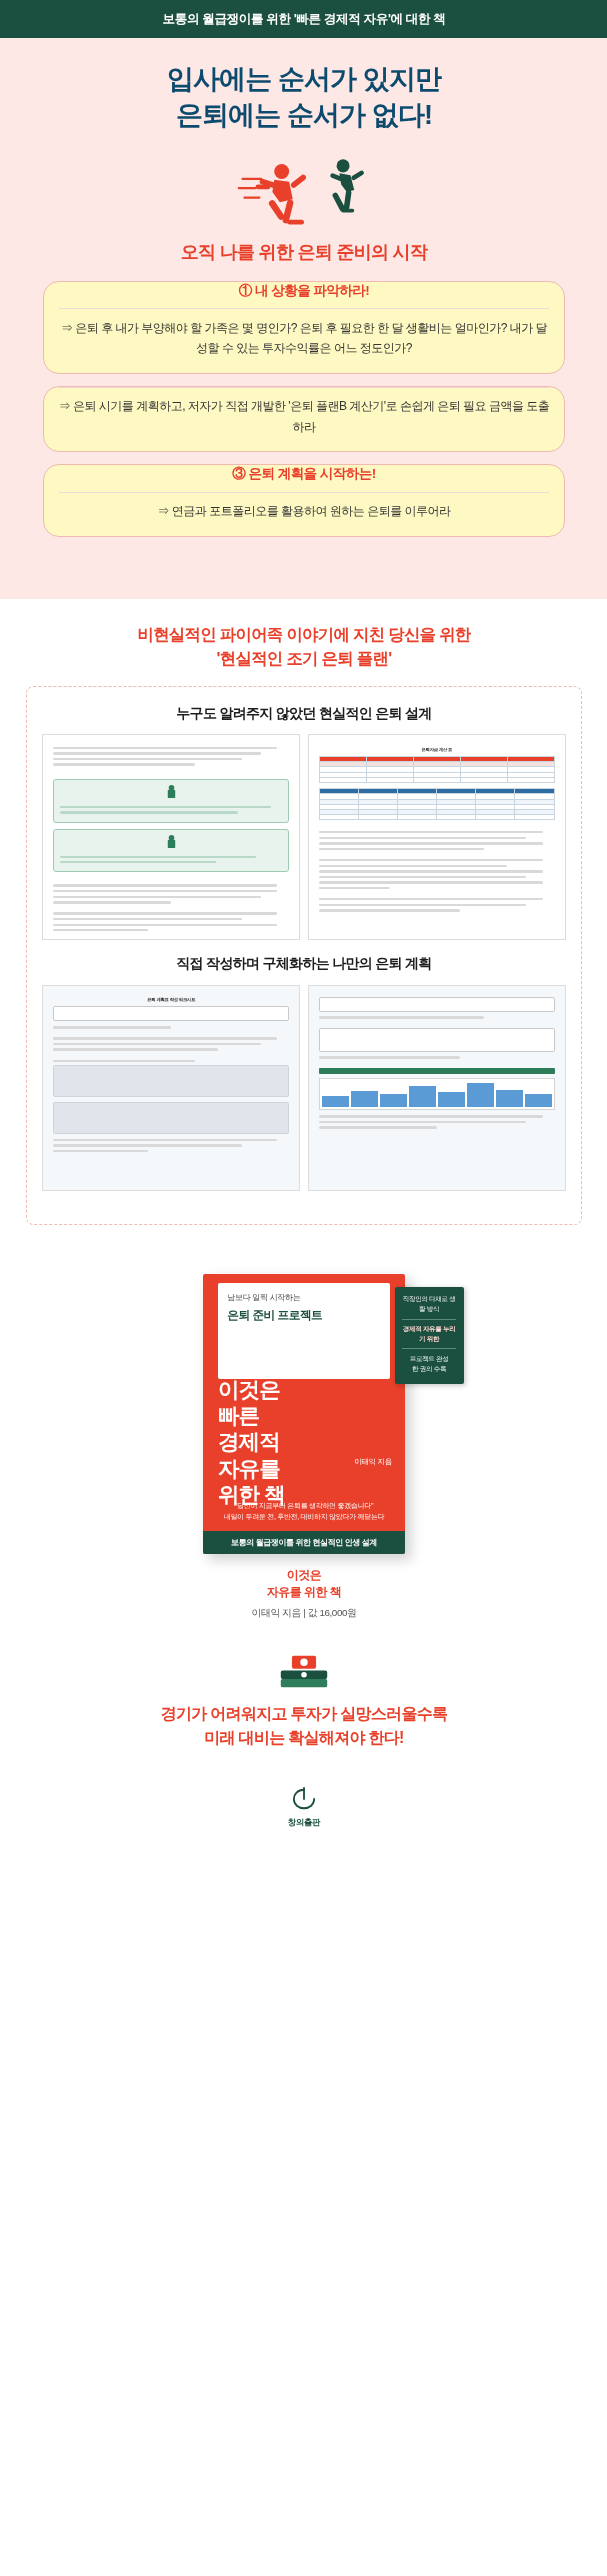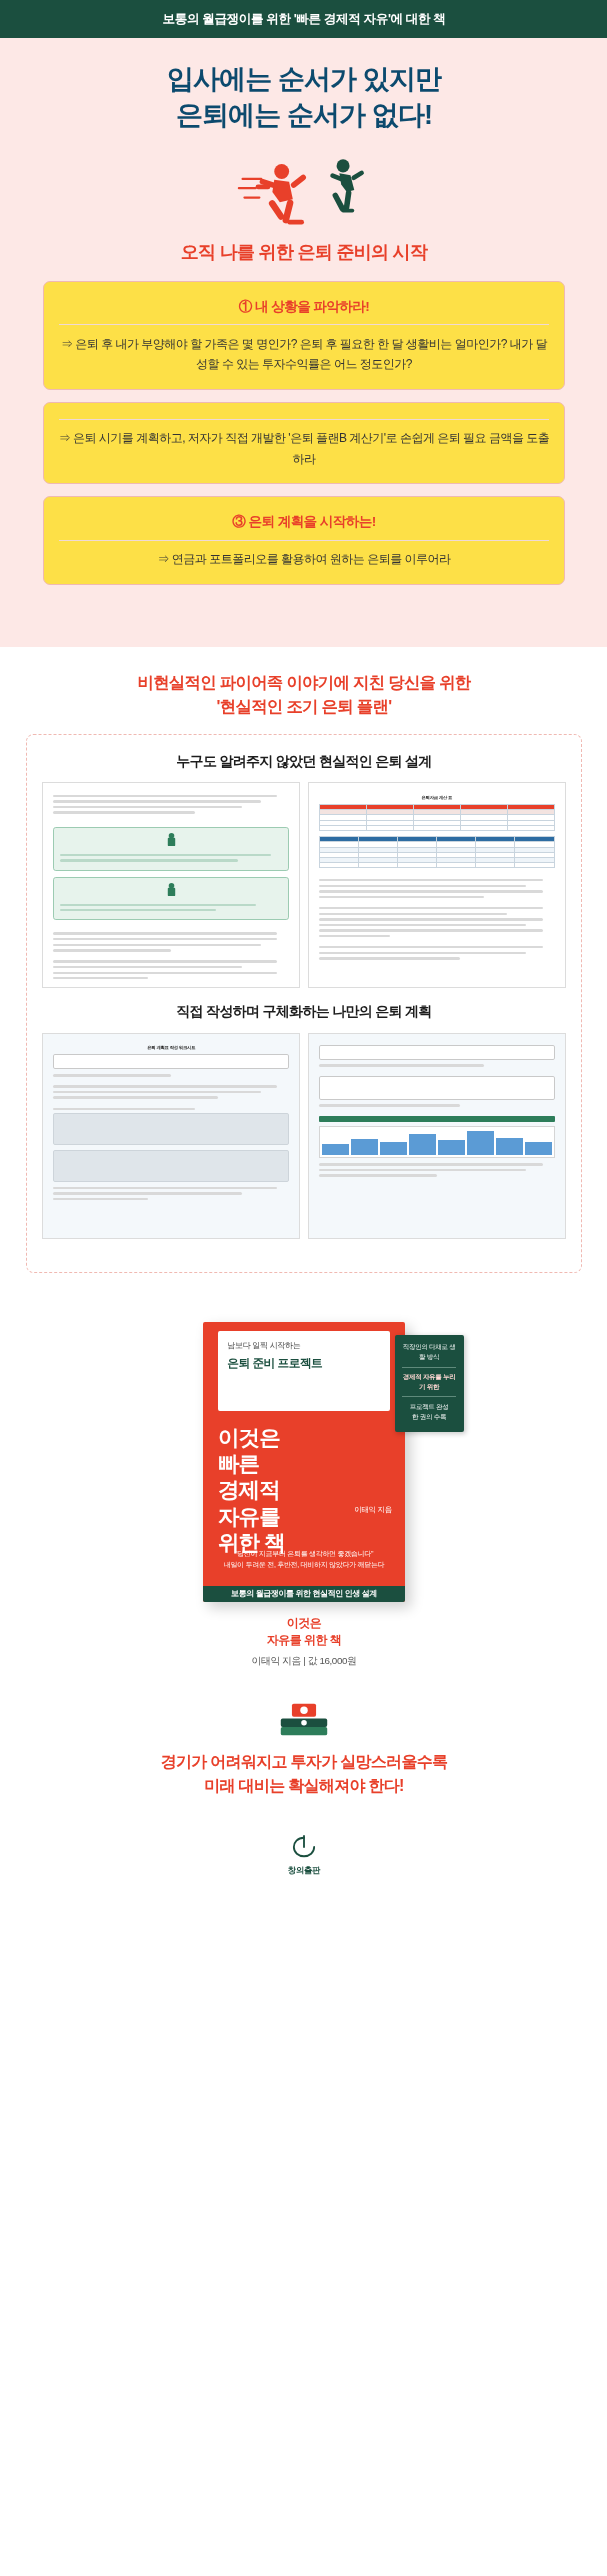--- a/index.html
+++ b/index.html
@@ -47,24 +47,24 @@
     margin-top: 9.3px;
     font-size: 18px;
     font-weight: bold;
     color: #e8402a;
     letter-spacing: -0.7px;
   }
 
   
   .cards { margin: 17px 24px 0; }
   .card {
-    background: #fde047;
+    background: #fef9c3;
     border: 1.4px solid #f0b9b2;
-    border-radius: 7px;
-    padding: 16px 15px 14px;
+    border-radius: 16px;
+    padding: 0 15px 14px;
     margin-bottom: 12px;
   }
   .card-title {
     font-size: 13.6px;
     font-weight: bold;
     color: #e8402a;
     letter-spacing: -0.6px;
     margin-bottom: 8.4px;
   }
   .card-divider { height:0.9px; background:#efd9d6; margin: 0 0 8.4px; }
@@ -142,37 +142,37 @@
   
   .booksec { background:#ffffff; padding: 20.6px 0 24px; text-align:center; }
   .bookwrap { position:relative; width: 308px; margin: 0 auto; }
   .bookcover {
     width: 202px; height: 280px; margin: 0 auto;
     background: #e8402a; position:relative; overflow:hidden;
     border-radius: 1.9px;
     box-shadow: 5.6px 5.6px 13px rgba(0,0,0,0.18);
   }
   .cover-white {
-    position:absolute; left:15px; top:9.3px; right:15px; height:80px;
+    position:absolute; left:15px; top:9.3px; right:15px; height:96px;
     background:#ffffff; border-radius:1.9px; padding:9.3px 9.3px 0;
     text-align:left;
   }
   .cover-white .small { font-size:8px; color:#444; letter-spacing:-0.3px; line-height:1.45; }
   .cover-white .big { font-size:11.7px; color:#1b4f3f; font-weight:bold; letter-spacing:-0.5px; margin-top:2.8px; line-height:1.35;}
   .cover-title {
     position:absolute; left:15px; top:103px; text-align:left;
     color:#ffffff; font-size:21.5px; font-weight:bold; line-height:1.22; letter-spacing:-0.9px;
   }
   .cover-author { position:absolute; right:13px; top:183px; color:#ffffff; font-size:7.5px; letter-spacing:-0.3px;}
   .cover-quote {
     position:absolute; left:11.2px; right:11.2px; bottom:32px;
     color:#ffffff; font-size:7px; line-height:1.6; letter-spacing:-0.3px;
   }
   .cover-bottom {
-    position:absolute; left:0; right:0; bottom:0; height:16px;
+    position:absolute; left:0; right:0; bottom:0; height:23px;
     background:#1b4f3f; color:#ffffff; font-size:8px; font-weight:bold;
     display:flex; align-items:center; justify-content:center; letter-spacing:-0.4px;
   }
   .obi {
     position:absolute; right:-5.6px; top:13px; width:69px; height:97px;
     background:#1b4f3f; border-radius:1.9px; padding:7.5px 5.6px; text-align:center;
     color:#ffffff; font-size:6.5px; line-height:1.5; letter-spacing:-0.3px;
     box-shadow: 1.9px 1.9px 5.6px rgba(0,0,0,0.2);
   }
   .obi .o-red { color:#ffd9d4; font-weight:bold; }

